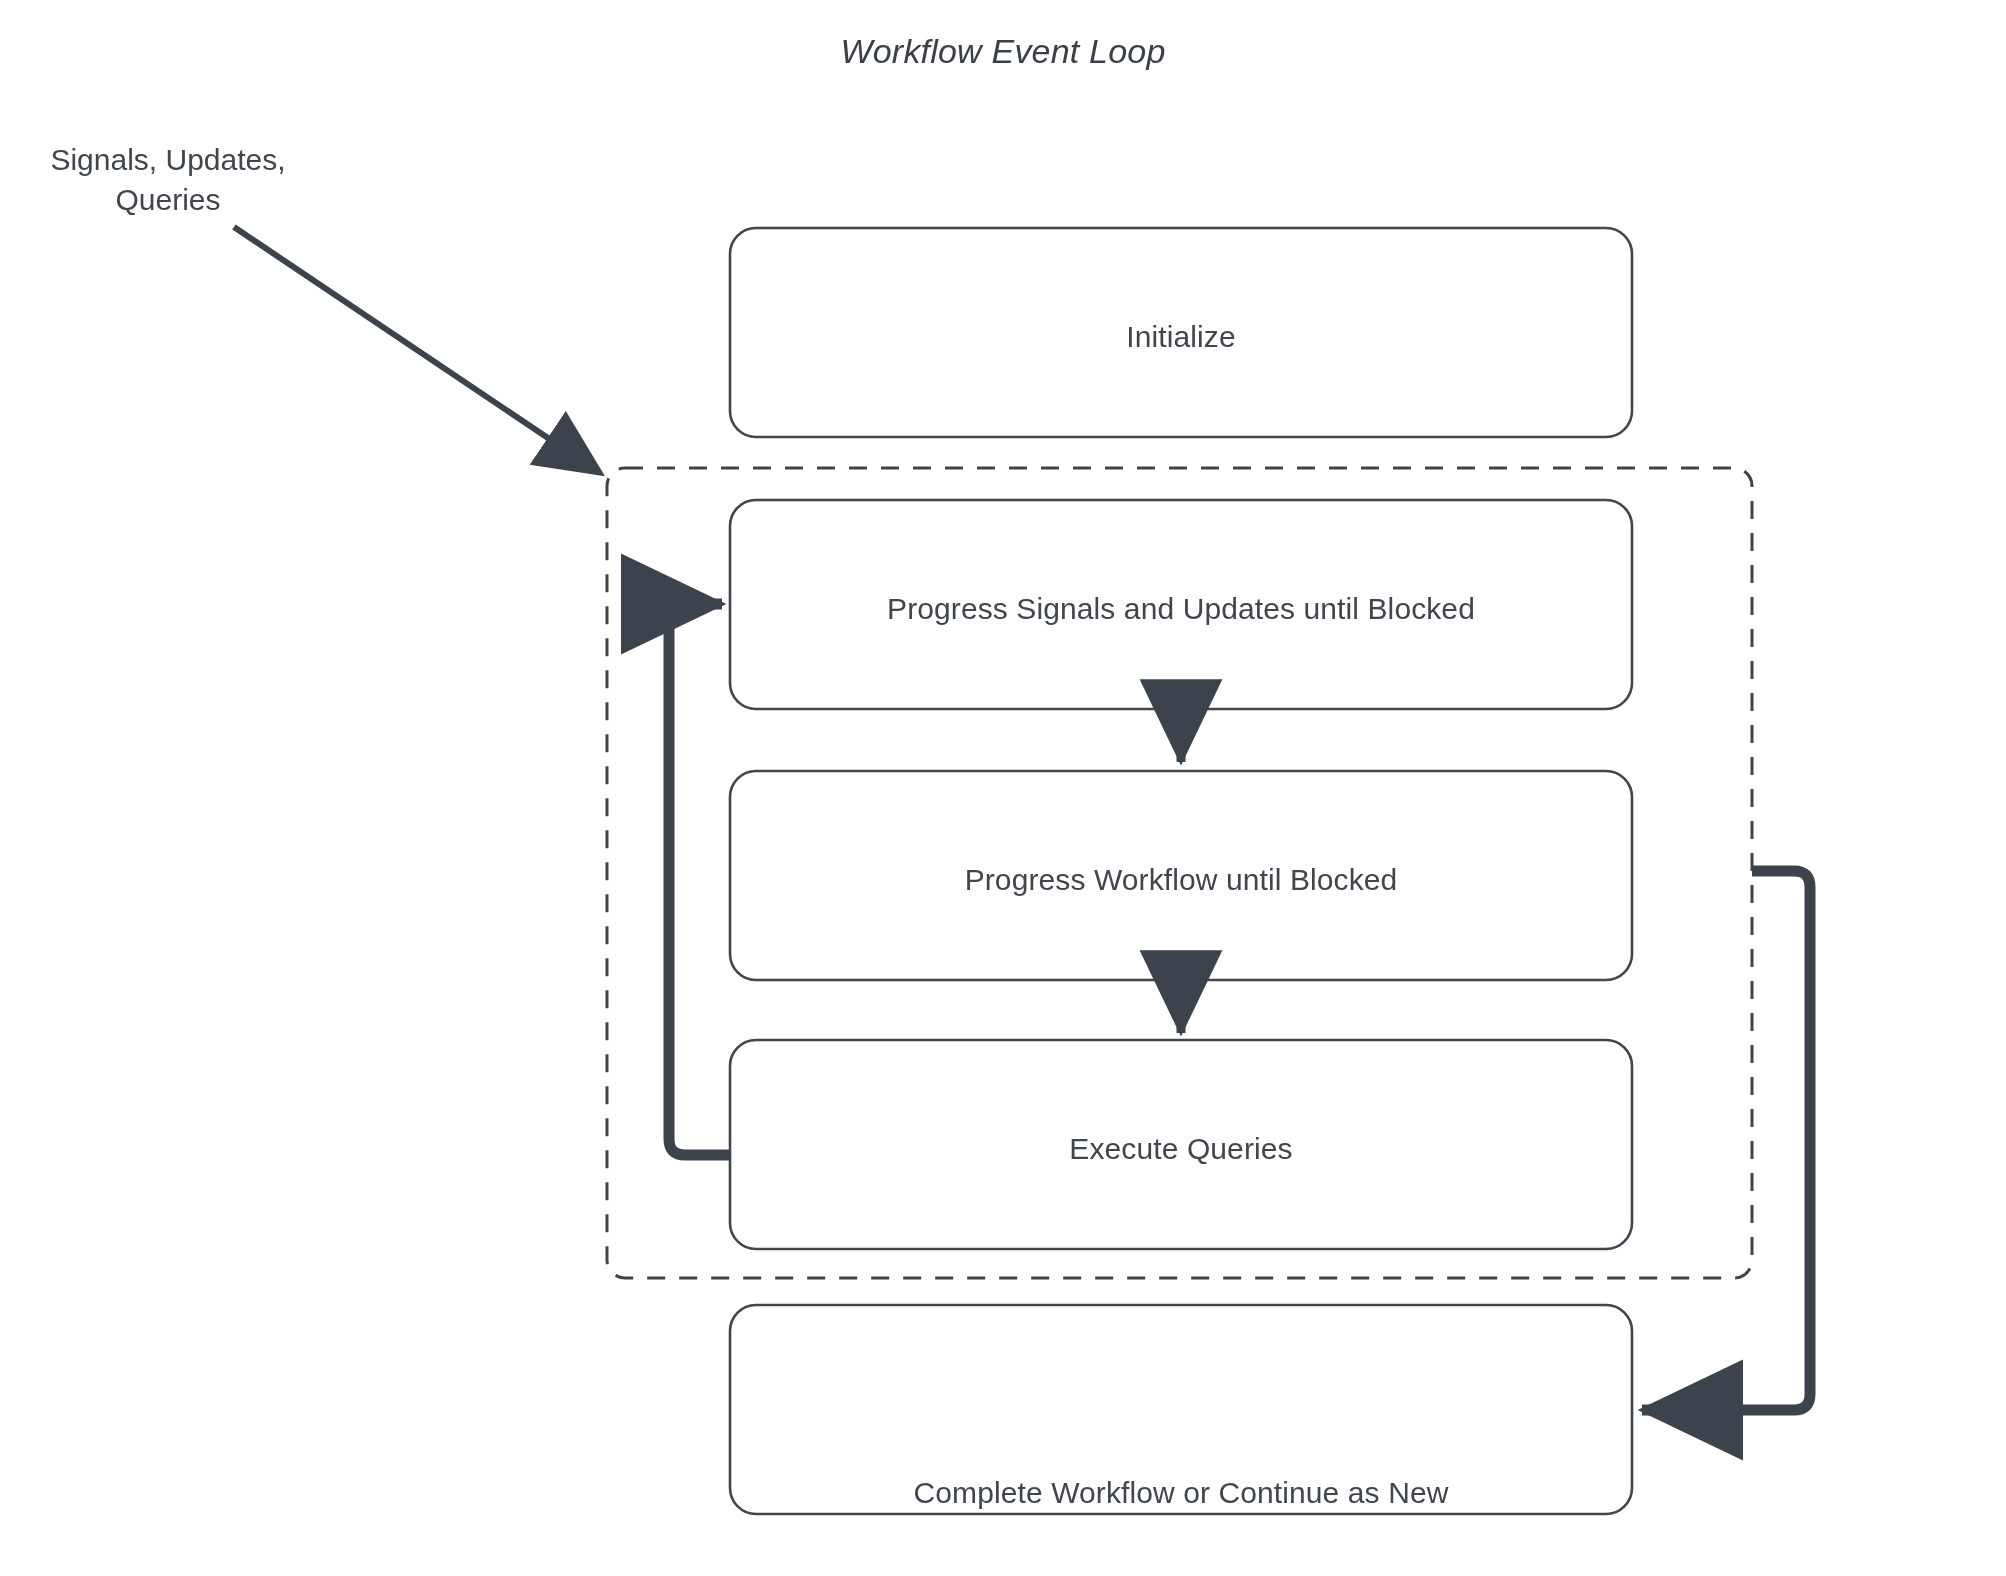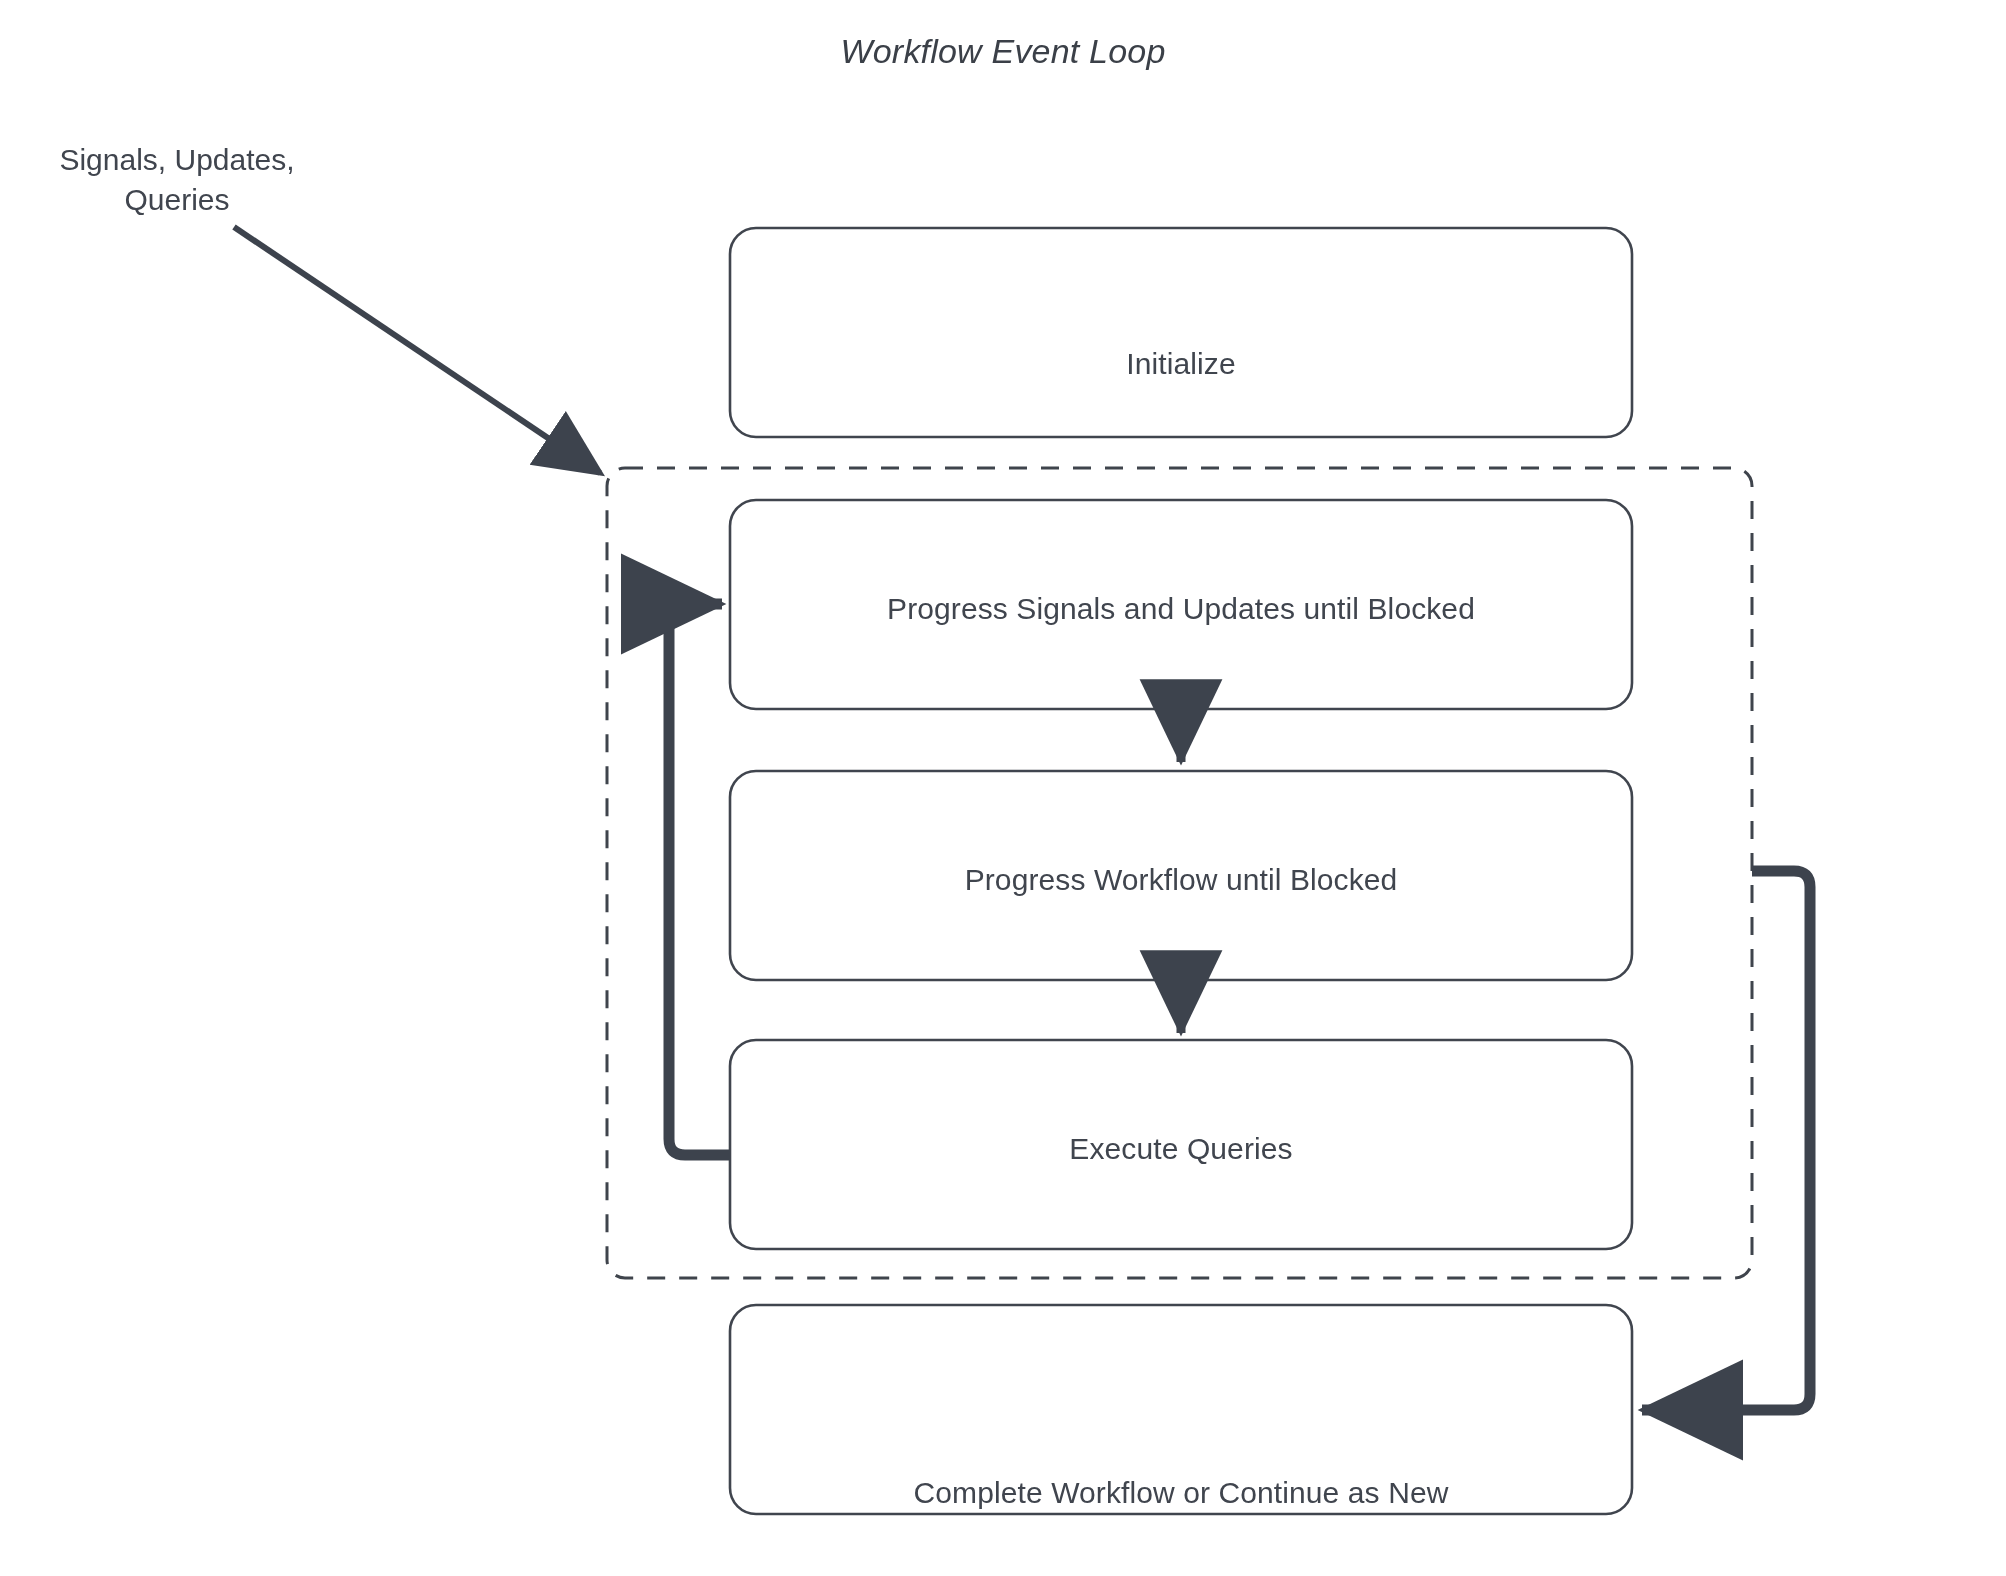--- a/index.html
+++ b/index.html
@@ -96,24 +96,24 @@
 
     <path d="M 730 1155 L 685 1155 Q 669 1155 669 1139 L 669 620 Q 669 604 685 604 L 722 604" fill="none" stroke="#3d434d" stroke-width="11" stroke-linecap="butt" stroke-linejoin="round" marker-end="url(#arrow-thick)"></path>
 
     <path d="M 1752 871 L 1794 871 Q 1810 871 1810 887 L 1810 1394 Q 1810 1410 1794 1410 L 1642 1410" fill="none" stroke="#3d434d" stroke-width="11" stroke-linecap="butt" stroke-linejoin="round" marker-end="url(#arrow-thick)"></path>
   </svg>
 
   <div class="layer-text">
 
     <div class="diagram-title">Workflow Event Loop</div>
 
-    <div class="edge-label" style="left:27px; top:140px; width:300px;text-align:center;">Signals, Updates,
+    <div class="edge-label" style="left:18px; top:140px; width:300px;text-align:center;">Signals, Updates,
 Queries</div>
 
-    <div class="node-label" style="left:730px; top:318px; width:902px;margin-top:27px;">Initialize</div>
+    <div class="node-label" style="left:730px; top:318px; width:902px;">Initialize</div>
 
     <div class="node-label" style="left:730px; top:590px; width:902px;">Progress Signals and Updates until Blocked</div>
 
     <div class="node-label" style="left:730px; top:861px; width:902px;">Progress Workflow until Blocked</div>
 
     <div class="node-label" style="left:730px; top:1130px; width:902px;">Execute Queries</div>
 
     <div class="node-label" style="left:730px; top:1474px; width:902px;">Complete Workflow or Continue as New</div>
 
   </div>

